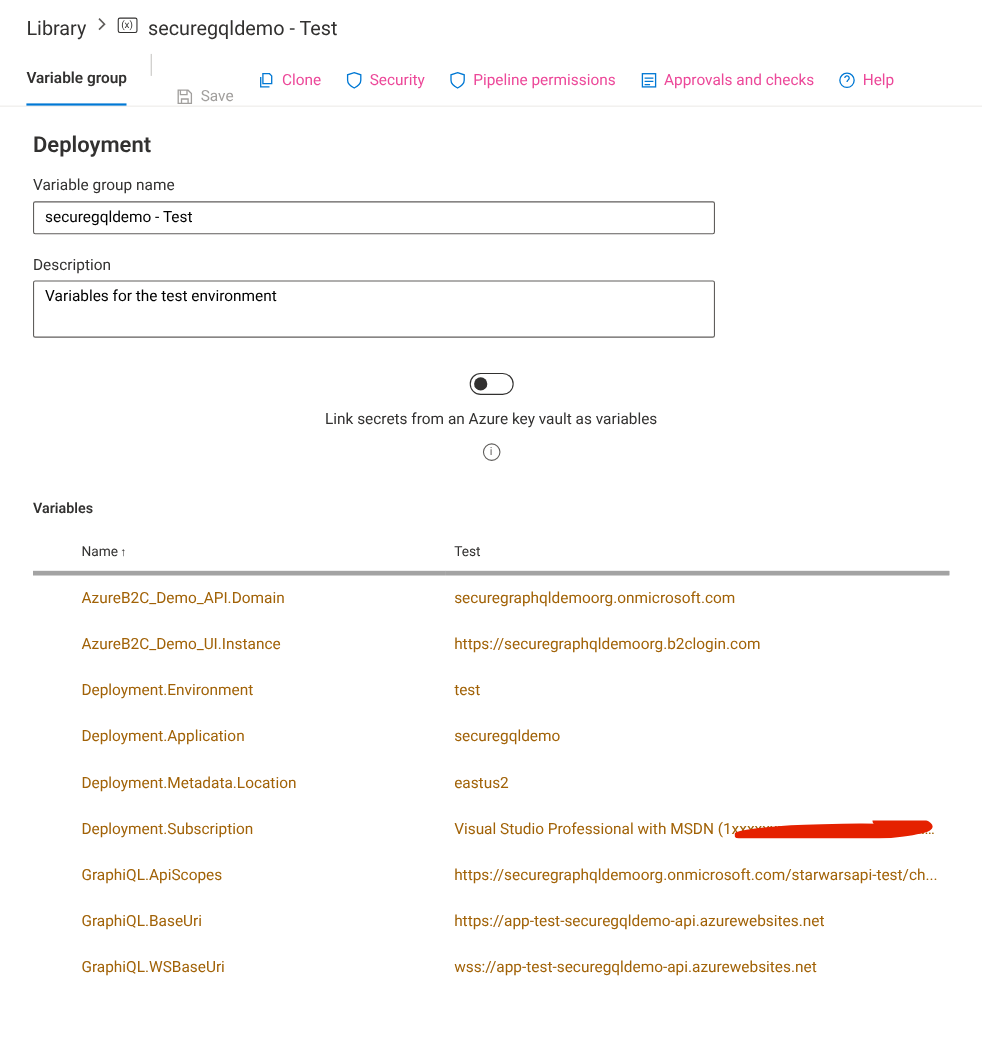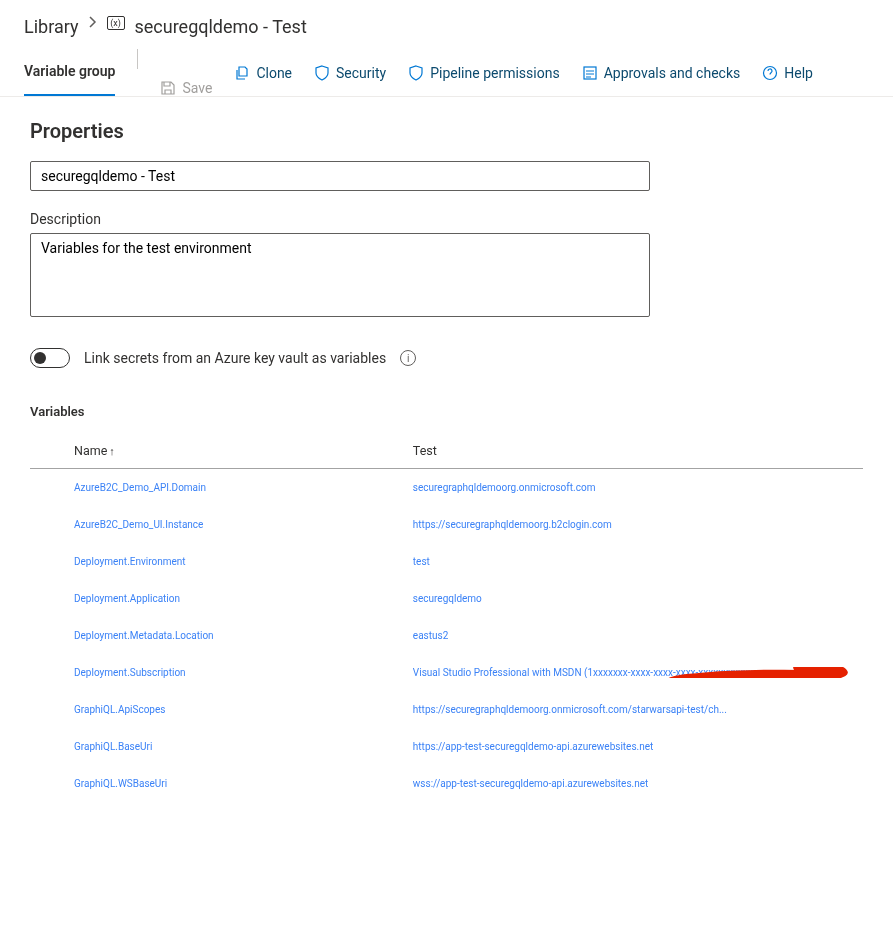--- a/index.html
+++ b/index.html
@@ -32,59 +32,59 @@
     }
     .topbar-div{
       width:1px;
       height:20px;
       background:#c8c6c4;
     }
     .cmd{
       display:flex;
       align-items:center;
       gap:6px;
-      color:#0c4a6e;
+      color:#ec4899;
       cursor:pointer;
       font-size:14px;
     }
     .cmd.disabled{ color:#a19f9d; cursor:default;margin-top:31px;}
     .cmd .cicon{ color:#0078d4; display:inline-flex; }
     .cmd.disabled .cicon{ color:#a19f9d; }
     .content{ padding: 22px 30px; }
     h2.section{ font-size:20px; font-weight:600; margin-bottom:18px;}
     .field-label{ font-size:14px; margin-bottom:6px; display:block;}
     .input{
       width:620px;
       max-width:100%;
       border:1px solid #605e5c;
       padding:6px 10px;
       font:inherit;
       border-radius:2px;
       margin-bottom:20px;
     }
-    textarea.input{ height:84px; resize:none;}
-    .toggle-row{display:flex; align-items:center; gap:14px; margin:8px 0 36px 0;}
+    textarea.input{ height:52px; resize:none;}
+    .toggle-row{display:flex; align-items:center; gap:14px; margin:8px 0 36px 0;flex-direction:column;}
     .toggle{
       width:40px; height:20px; border:1px solid #323130; border-radius:10px;
       position:relative; cursor:pointer;
     }
     .toggle .knob{
       width:12px; height:12px; border-radius:50%; background:#323130;
       position:absolute; top:3px; left:3px;
     }
     .info-icon{ width:16px; height:16px; border:1px solid #605e5c; border-radius:50%; display:inline-flex; align-items:center; justify-content:center; font-size:10px; color:#605e5c;}
     .var-section-title{ font-size:13px; font-weight:600; margin-bottom:14px;}
     table.vars{ width:100%; border-collapse:collapse;}
     table.vars th{
       text-align:left; font-weight:400; font-size:12.5px; color:#323130;
-      padding:10px 8px; border-bottom:1px solid #a3a3a3;
+      padding:10px 8px; border-bottom:4px solid #a3a3a3;
     }
     table.vars th.name-col{ padding-left:44px; }
     table.vars td{
-      padding:13px 8px; font-size:10px; color:#3b82f6;
+      padding:13px 8px; font-size:14px; color:#a16207;
       white-space:nowrap; overflow:hidden; text-overflow:ellipsis;
       max-width:1px;
     }
     table.vars td.name-cell{ padding-left:44px; width:45%;}
     table.vars td.val-cell{ width:55%; position:relative;}
     .sort-arrow{ font-size:11px; margin-left:2px; }
     .redact {
       position:absolute;
       background:#e52100;
       border-radius:12px;
@@ -163,22 +163,23 @@
           <circle cx="8" cy="8" r="6.5" fill="none" stroke="currentColor" stroke-width="1.2"></circle>
           <path d="M6 6 a2 2 0 1 1 3 1.7 C8.3 8.3 8 8.7 8 9.5 M8 11.5 v0.1" fill="none" stroke="currentColor" stroke-width="1.2"></path>
         </svg>
     </span>
     <span>Help</span>
   </div>
 
 </div>
 
 <div class="content">
-  <h2 class="section">Properties</h2>
-
+  <h2 class="section">Deployment</h2>
+
+  <label class="field-label">Variable group name</label>
   <input type="text" class="input" value="securegqldemo - Test" style="">
 
   <label class="field-label">Description</label>
   <textarea class="input" style="">Variables for the test environment</textarea>
 
   <div class="toggle-row">
     <div class="toggle">
       <div class="knob"></div>
     </div>
     <span>Link secrets from an Azure key vault as variables</span>

